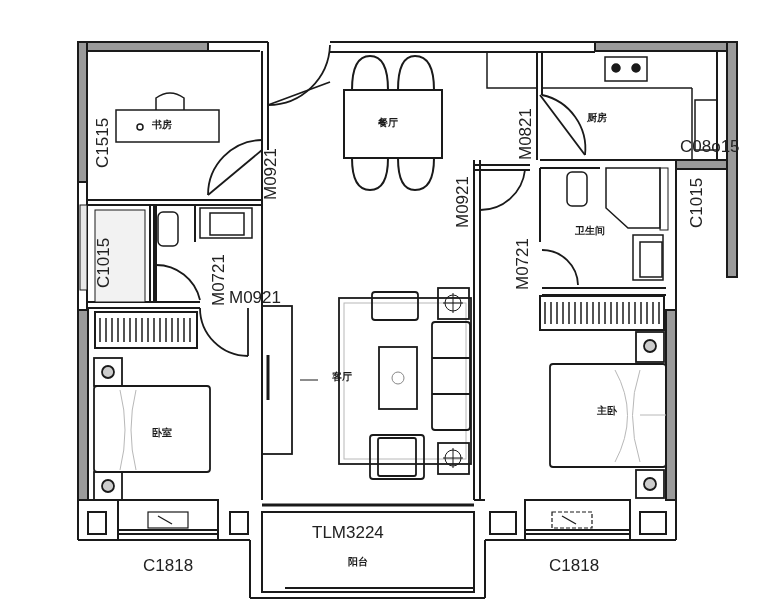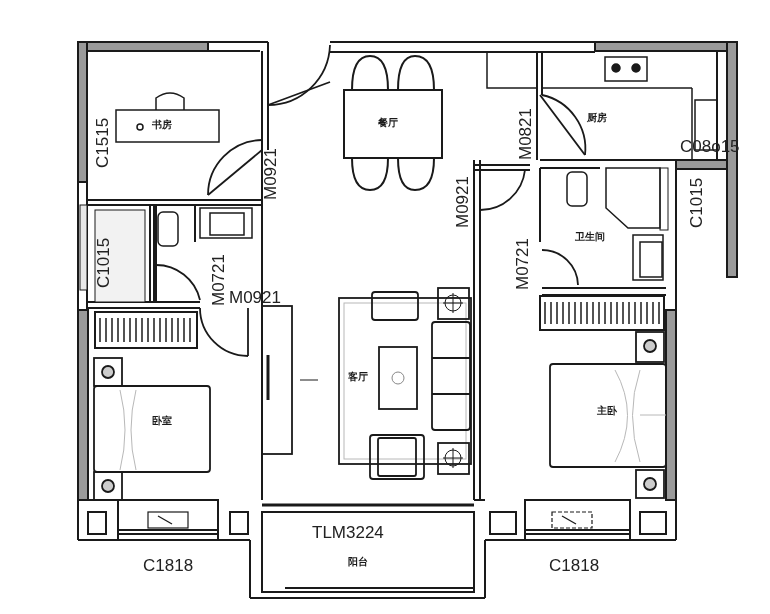--- a/index.html
+++ b/index.html
@@ -236,23 +236,23 @@
       <line x1="158" y1="516" x2="172" y2="524"></line>
       <rect x="552" y="512" width="40" height="16" stroke-dasharray="4 2"></rect>
       <line x1="562" y1="516" x2="576" y2="524"></line>
     </g>
   </g>
 </svg>
 
 <div class="lbl room" style="left:152px;top:120px;">书房</div>
 <div class="lbl room" style="left:378px;top:118px;">餐厅</div>
 <div class="lbl room" style="left:587px;top:113px;">厨房</div>
-<div class="lbl room" style="left:575px;top:232px;">卫生间</div>
-<div class="lbl room" style="left:348px;top:372px;">客厅</div>
-<div class="lbl room" style="left:152px;top:416px;">卧室</div>
+<div class="lbl room" style="left:575px;top:226px;">卫生间</div>
+<div class="lbl room" style="left:332px;top:372px;">客厅</div>
+<div class="lbl room" style="left:152px;top:428px;">卧室</div>
 <div class="lbl room" style="left:597px;top:406px;">主卧</div>
 <div class="lbl room" style="left:348px;top:557px;">阳台</div>
 
 <div class="lbl code vert" style="left:262px;top:200px;">M0921</div>
 <div class="lbl code vert" style="left:517px;top:160px;">M0821</div>
 <div class="lbl code vert" style="left:454px;top:228px;">M0921</div>
 <div class="lbl code vert" style="left:210px;top:306px;">M0721</div>
 <div class="lbl code" style="left:229px;top:289px;">M0921</div>
 <div class="lbl code vert" style="left:514px;top:290px;">M0721</div>
 <div class="lbl code" style="left:312px;top:524px;">TLM3224</div>

